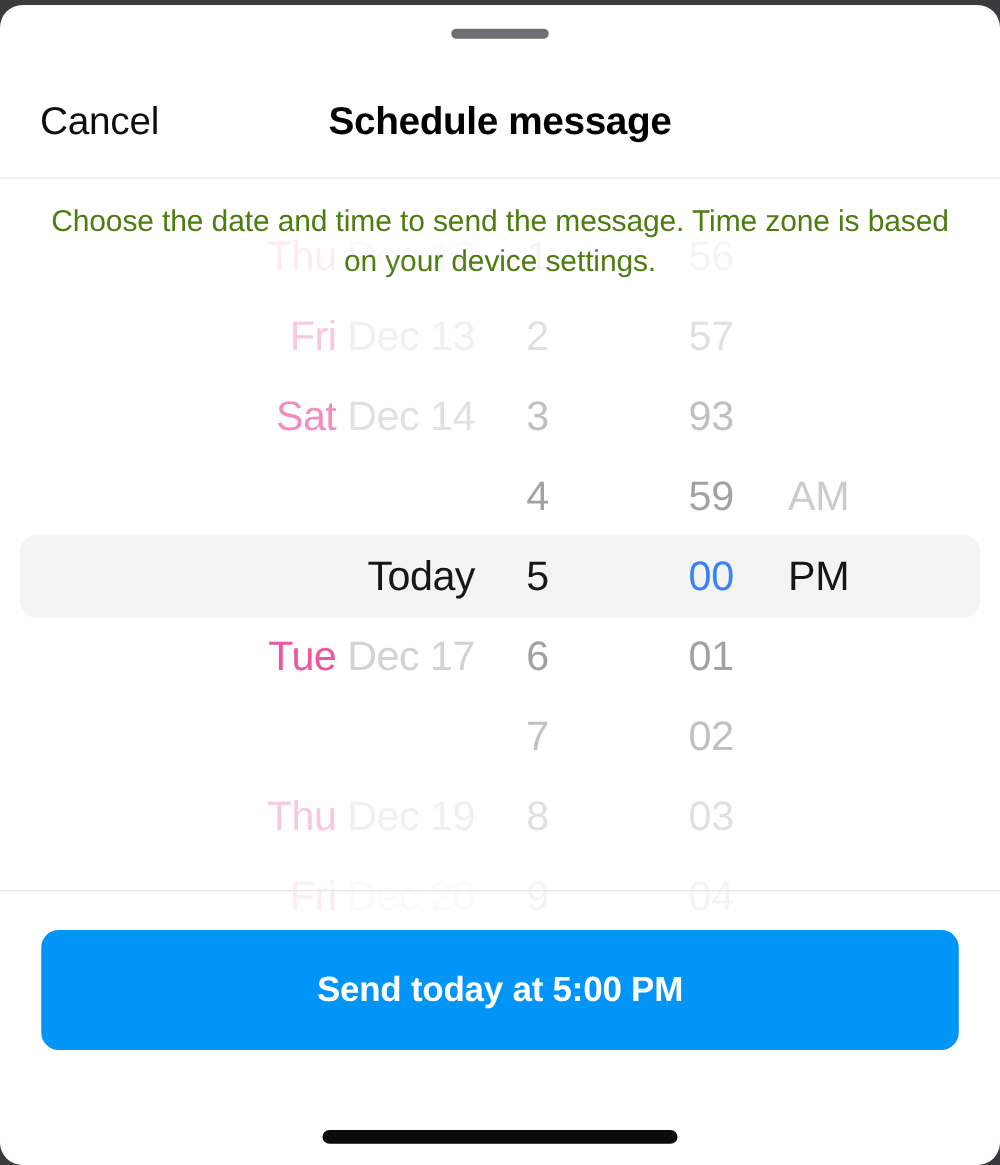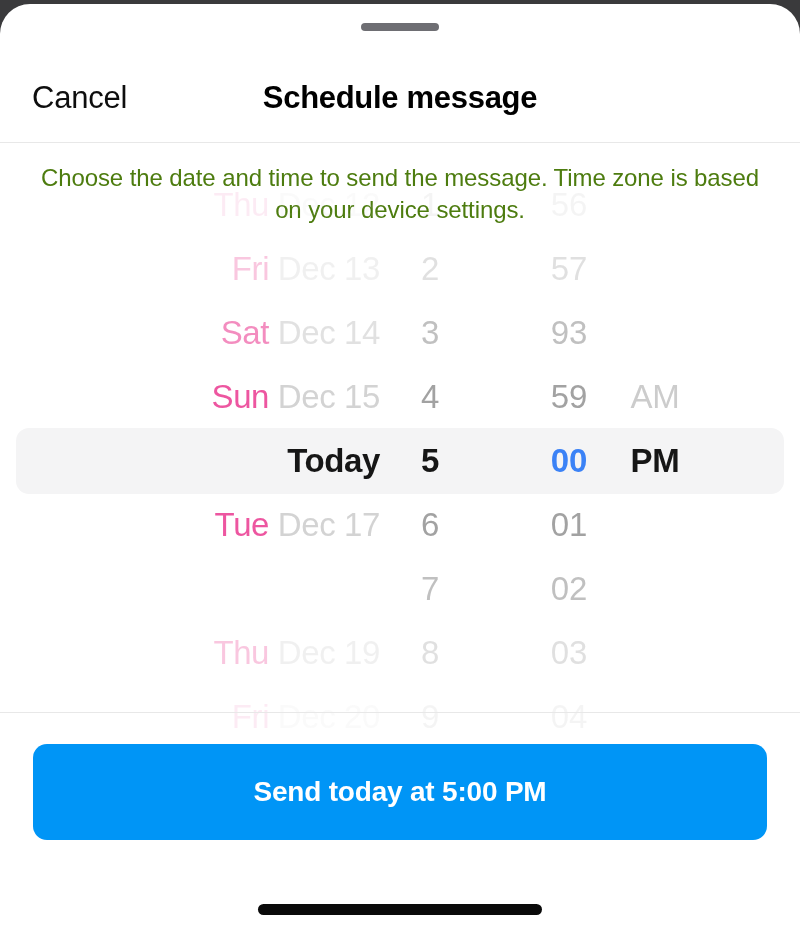--- a/index.html
+++ b/index.html
@@ -16,20 +16,21 @@
   }
   
   #sheet {
     position:absolute;
     left:0; top:4px;
     width:800px; height:928px;
     background:#ffffff;
     border-top-left-radius:30px;
     border-top-right-radius:30px;
     overflow:hidden;
+    border-radius:18px;
   }
   
   .handle-wrap {
     position:absolute; left:0; top:0; width:800px; height:48px;
   }
   .handle {
     position:absolute; left:50%; top:19px;
     transform:translateX(-50%);
     width:78px; height:8px;
     background:#6e6e73;
@@ -104,21 +105,21 @@
   #col-min { left:519px; width:100px; text-align:center; }
   #col-min .row { font-size:33px; color:#9b9b9b; letter-spacing:-0.2px; }
   #col-min .row.sel { color:#3b82f6; }
 
   
   #col-mer { left:600px; width:110px; text-align:center; }
   #col-mer .row { font-size:33px; color:#c8c8c8; letter-spacing:-0.2px; }
   #col-mer .row.sel { color:#161616; }
 
   
-  .d0 { opacity:1;font-weight:bold; }
+  .d0 { opacity:1; }
   .d1 { opacity:0.92; }
   .d2 { opacity:0.62; }
   .d3 { opacity:0.30; }
   .d4 { opacity:0.10; }
 
   
   #footer {
     position:absolute; left:0; top:708px; width:800px; height:224px;
   }
   .send-button {
@@ -159,21 +160,20 @@
     <div class="divider" id="div-top"></div>
 
     <div class="description">Choose the date and time to send the message. Time zone is based on your device settings.</div>
 
     <div id="picker">
       <div class="selection-band"></div>
       <div class="col" id="col-date">
           <div class="row d4" style="top: -89px;"><span class="dow">Thu</span><span class="dat"> Dec 12</span></div>
           <div class="row d3" style="top: -25px;"><span class="dow">Fri</span><span class="dat"> Dec 13</span></div>
           <div class="row d2" style="top: 39px;"><span class="dow">Sat</span><span class="dat"> Dec 14</span></div>
-          <div class="row d1" style="top: 103px;"><span class="dow">Sun</span><span class="dat"> Dec 15</span></div>
           <div class="row d0 sel" style="top: 167px;"><span class="dow">Today</span></div>
           <div class="row d1" style="top: 231px;"><span class="dow">Tue</span><span class="dat"> Dec 17</span></div>
           <div class="row d3" style="top: 359px;"><span class="dow">Thu</span><span class="dat"> Dec 19</span></div>
           <div class="row d4" style="top: 423px;"><span class="dow">Fri</span><span class="dat"> Dec 20</span></div>
         </div>
       <div class="col" id="col-hour">
           <div class="row d4" style="top: -89px;">1</div>
           <div class="row d3" style="top: -25px;">2</div>
           <div class="row d2" style="top: 39px;">3</div>
           <div class="row d1" style="top: 103px;">4</div>

